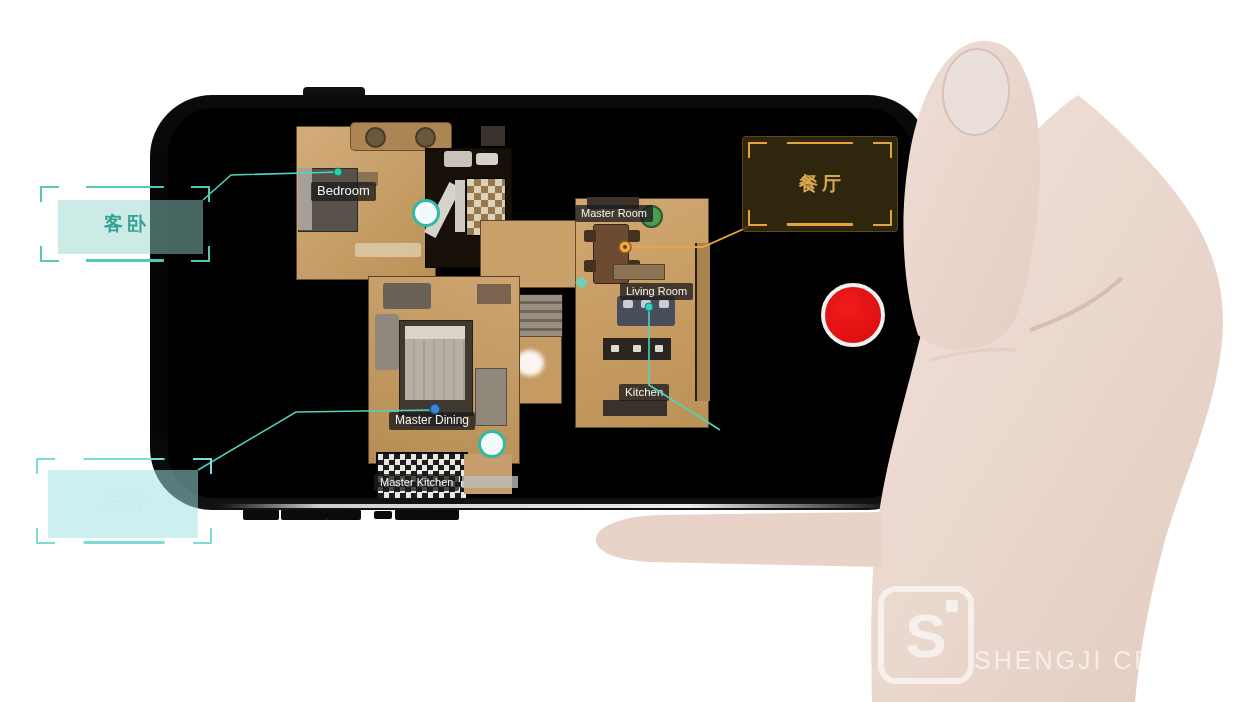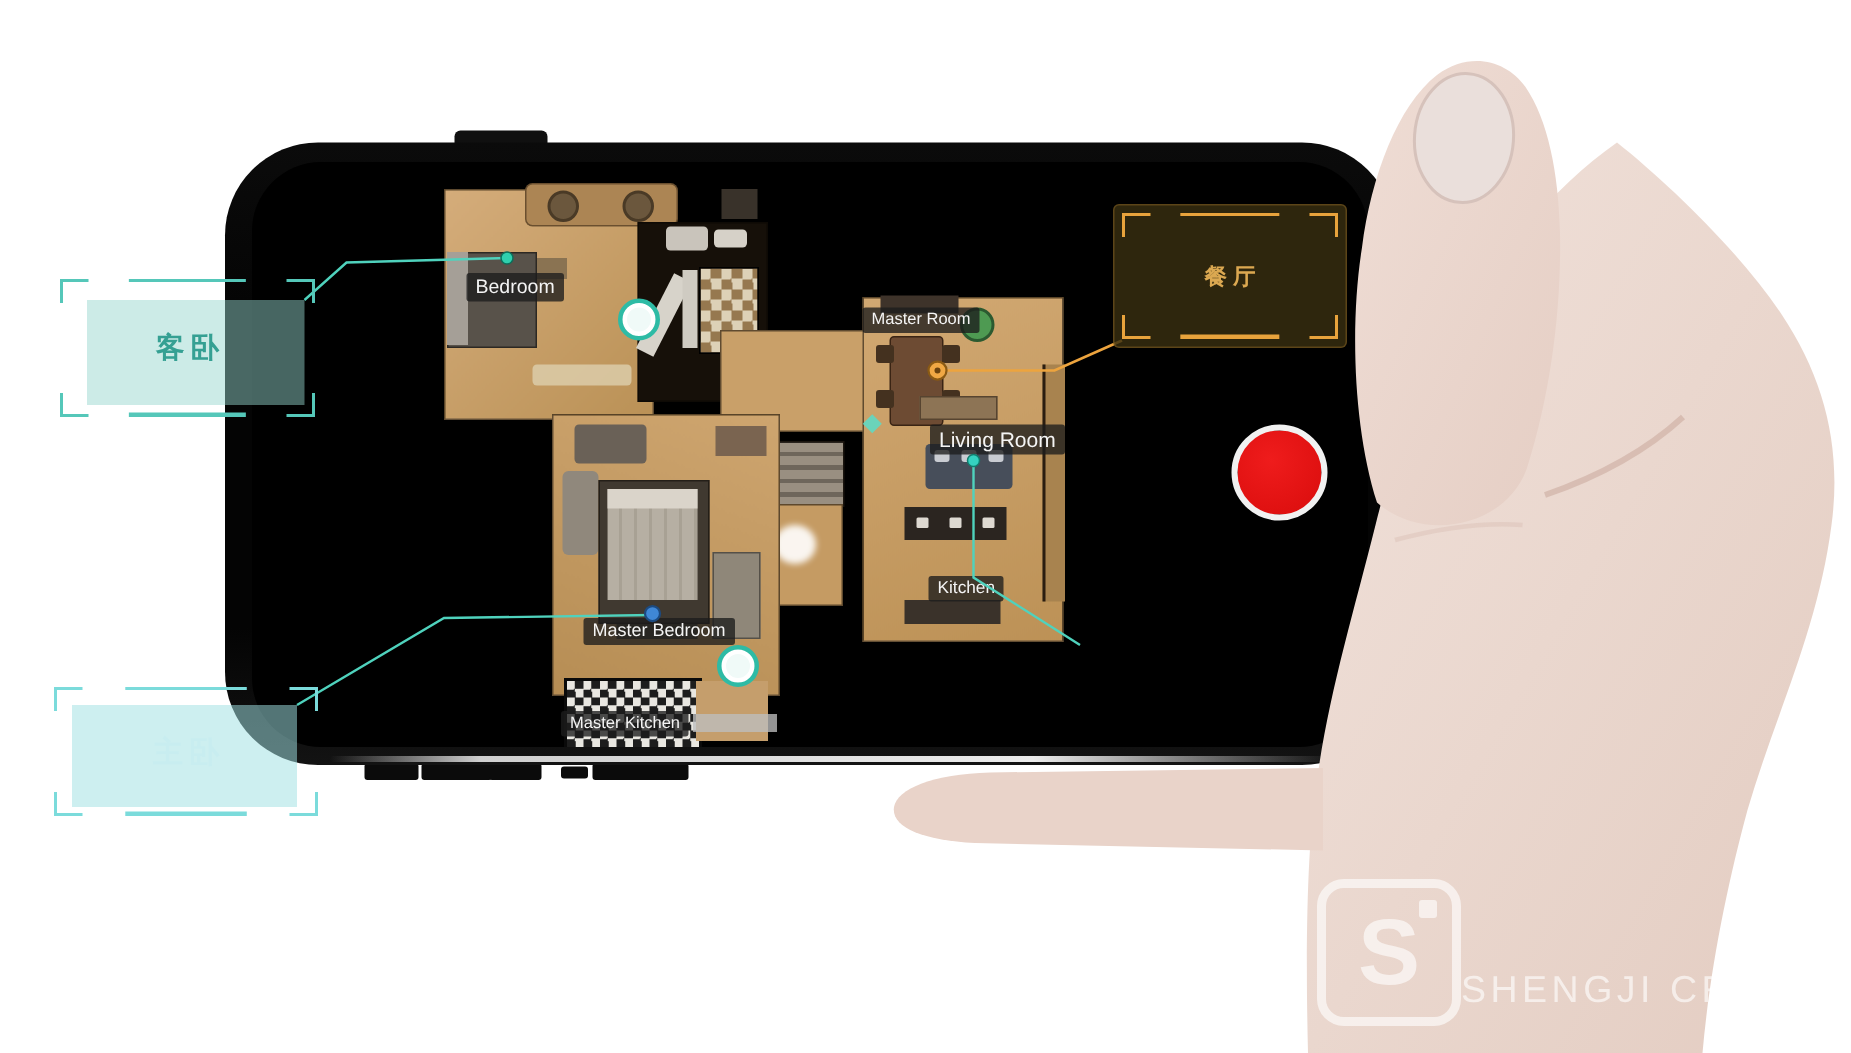--- a/index.html
+++ b/index.html
@@ -70,21 +70,21 @@
   .m-desk{left:182px;top:166px;width:34px;height:20px;background:#7a6450;}
   .checker2{left:81px;top:334px;width:88px;height:44px;border:2px solid #0a0a0a;
             background:repeating-conic-gradient(#1d1d1d 0 25%,#e9e7e1 0 50%) 0 0/11px 11px;}
   .f-bath2{left:169px;top:336px;width:48px;height:40px;background:#c59e6c;}
   .gray-bar{left:167px;top:358px;width:56px;height:12px;background:rgba(190,190,190,.78);}
 
   .room-label{position:absolute;background:rgba(28,28,28,.78);color:#f4f4f4;border-radius:2px;
               padding:2px 6px;white-space:nowrap;line-height:1.15;}
   .rl-bedroom{left:16px;top:64px;font-size:13px;}
   .rl-dining{left:280px;top:87px;font-size:11px;}
-  .rl-living{left:325px;top:165px;font-size:14px;}
+  .rl-living{left:325px;top:165px;font-size:11px;}
   .rl-kitchen{left:324px;top:266px;font-size:11.5px;}
   .rl-mbed{left:94px;top:294px;font-size:12px;}
   .rl-mbath{left:79px;top:356px;font-size:11px;}
 
   .wp{position:absolute;width:22px;height:22px;border-radius:50%;background:#f0faf8;
       border:3px solid #2ebba5;box-shadow:inset 0 0 0 3px #fff;}
   .wp1{left:117px;top:81px}.wp2{left:183px;top:312px}
   .diamond{position:absolute;left:282px;top:160px;width:9px;height:9px;background:rgba(90,220,200,.85);transform:rotate(45deg);}
 
   
@@ -101,32 +101,32 @@
   .corner{position:absolute;width:17px;height:14px;border:0 solid var(--c);}
   .tl{left:0;top:0;border-left-width:2px;border-top-width:2px;}
   .tr{right:0;top:0;border-right-width:2px;border-top-width:2px;}
   .bl{left:0;bottom:0;border-left-width:2px;border-bottom-width:2px;}
   .br{right:0;bottom:0;border-right-width:2px;border-bottom-width:2px;}
   .cline{position:absolute;left:50%;transform:translateX(-50%);width:46%;background:var(--c);}
   .cline.t{top:0;height:2px;}
   .cline.b{bottom:0;height:3px;}
   .callout .txt{position:absolute;inset:0;display:flex;align-items:center;justify-content:center;
                 font-weight:bold;letter-spacing:4px;text-indent:4px;}
-  #co-guest{left:40px;top:186px;width:170px;height:92px;--c:#55c7b9;}
+  #co-guest{left:40px;top:186px;width:170px;height:76px;--c:#55c7b9;}
   #co-guest .fill{left:18px;top:14px;right:7px;bottom:8px;background:rgba(148,213,205,.48);}
   #co-guest .frame{inset:0;}
   #co-guest .txt{color:#35a093;font-size:19px;}
   #co-master{left:36px;top:458px;width:176px;height:86px;--c:#7bdbdb;}
   #co-master .fill{left:12px;top:12px;right:14px;bottom:6px;background:rgba(160,225,226,.52);}
   #co-master .frame{inset:0;}
   #co-master .txt{color:#c8edf0;font-size:20px;}
   #co-dining{left:740px;top:134px;width:160px;height:100px;--c:#e8a33c;}
   #co-dining .fill{inset:2px;background:rgba(56,46,16,.82);border:1px solid rgba(232,163,60,.25);border-radius:4px;}
   #co-dining .frame{inset:8px;}
-  #co-dining .txt{color:#dba851;font-size:15px;}
+  #co-dining .txt{color:#dba851;font-size:19px;}
   #co-living{left:712px;top:422px;width:172px;height:87px;--c:#4fdcb4;}
   #co-living .fill{inset:2px;background:rgba(15,55,43,.72);border:1px solid rgba(79,220,180,.25);border-radius:4px;}
   #co-living .frame{inset:8px;}
   #co-living .txt{color:#69e3c1;font-size:22px;}
 
   
   .hand{position:absolute;left:0;top:0;pointer-events:none;}
 
   
   .watermark{position:absolute;left:872px;top:582px;width:300px;height:112px;overflow:hidden;
@@ -209,21 +209,21 @@
         <div class="m-desk"></div>
 
         <div class="checker2"></div>
         <div class="f-bath2"></div>
         <div class="gray-bar"></div>
 
         <div class="room-label rl-bedroom">Bedroom</div>
         <div class="room-label rl-dining">Master Room</div>
         <div class="room-label rl-living">Living Room</div>
         <div class="room-label rl-kitchen">Kitchen</div>
-        <div class="room-label rl-mbed">Master Bedroom</div>
+        <div class="room-label rl-mbed">Master Dining</div>
         <div class="room-label rl-mbath">Master Kitchen</div>
 
         <div class="wp wp1"></div>
         <div class="wp wp2"></div>
         <div class="diamond"></div>
       </div>
 
       <button class="record"></button>
     </div>
   </div>

